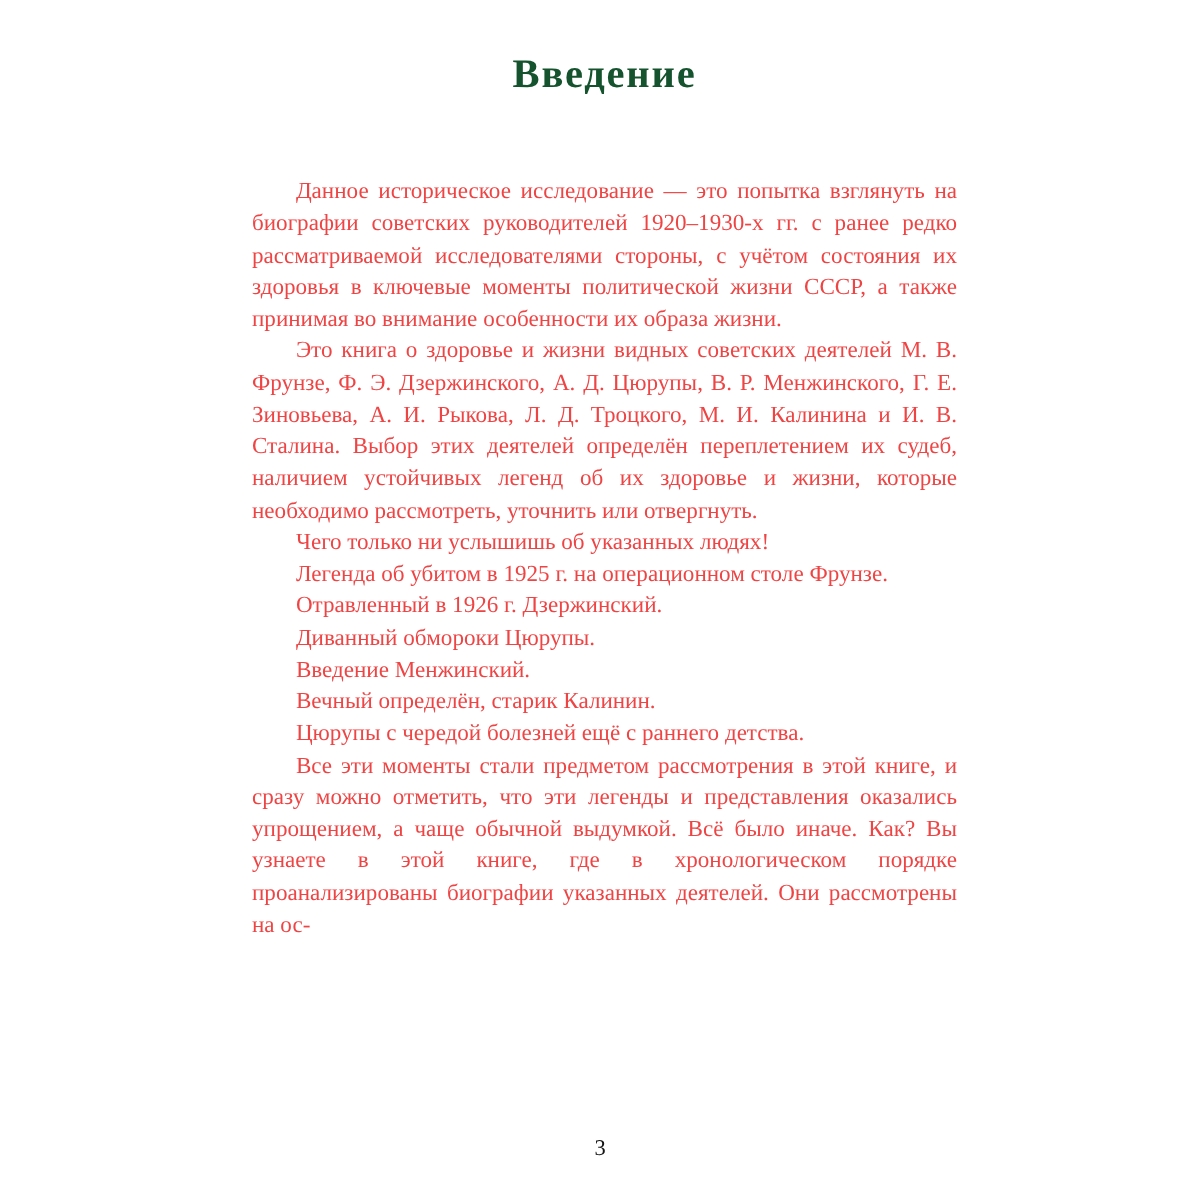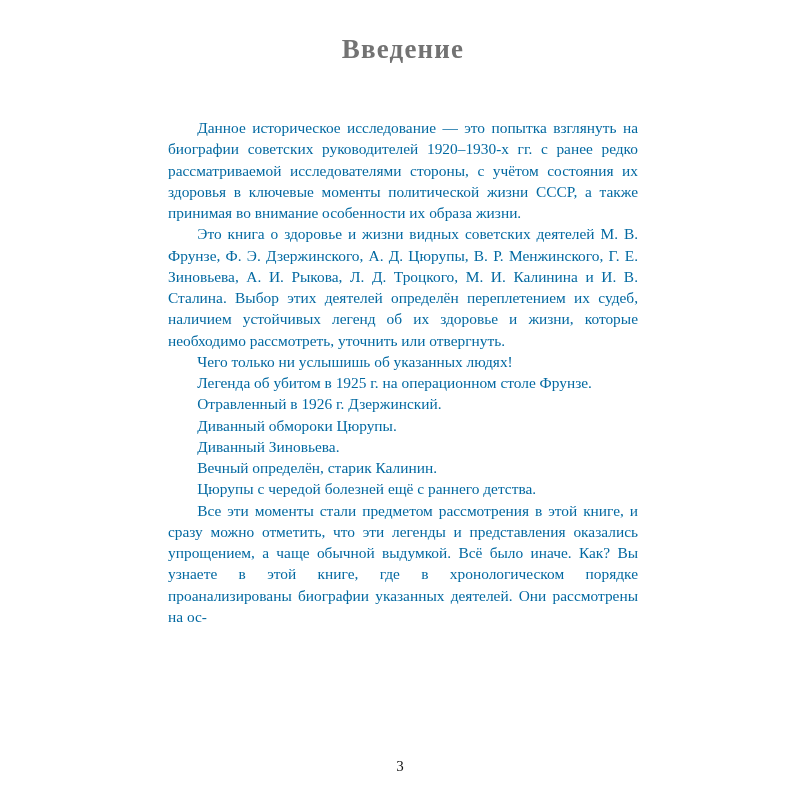--- a/index.html
+++ b/index.html
@@ -26,29 +26,29 @@
     left: 168px;
     top: 34px;
     width: 470px;
   }
   .chapter-title {
     text-align: center;
     font-size: 27px;
     font-weight: bold;
     letter-spacing: 1.2px;
     margin: 0 0 52px 0;
-    color: #737373;
+    color: #14532d;
   }
   .body-text p {
     margin: 0;
     font-size: 15.4px;
     line-height: 1.38;
     text-align: justify;
     text-indent: 1.9em;
-    color: #0369a1;
+    color: #ef4444;
     hyphens: manual;
   }
   .body-text p.last {
     text-align: justify;
   }
   .page-number {
     position: absolute;
     top: 758px;
     left: 0;
     width: 800px;
@@ -63,20 +63,20 @@
 <div class="page">
   <div class="content">
     <h1 class="chapter-title">Введение</h1>
     <div class="body-text">
       <p>Данное историческое исследование — это попытка взглянуть на биографии советских руководителей 1920–1930-х гг. с ранее редко рассматриваемой исследователями стороны, с учётом состояния их здоровья в ключевые моменты политической жизни СССР, а также принимая во внимание особенности их образа жизни.</p>
       <p>Это книга о здоровье и жизни видных советских деятелей М. В. Фрунзе, Ф. Э. Дзержинского, А. Д. Цюрупы, В. Р. Менжинского, Г. Е. Зиновьева, А. И. Рыкова, Л. Д. Троцкого, М. И. Калинина и И. В. Сталина. Выбор этих деятелей определён переплетением их судеб, наличием устойчивых легенд об их здоровье и жизни, которые необходимо рассмотреть, уточнить или отвергнуть.</p>
       <p>Чего только ни услышишь об указанных людях!</p>
       <p>Легенда об убитом в 1925 г. на операционном столе Фрунзе.</p>
       <p>Отравленный в 1926 г. Дзержинский.</p>
       <p>Диванный обмороки Цюрупы.</p>
-      <p>Диванный Зиновьева.</p>
+      <p>Введение Менжинский.</p>
       <p>Вечный определён, старик Калинин.</p>
       <p>Цюрупы с чередой болезней ещё с раннего детства.</p>
       <p class="last">Все эти моменты стали предметом рассмотрения в этой книге, и сразу можно отметить, что эти легенды и представления оказались упрощением, а чаще обычной выдумкой. Всё было иначе. Как? Вы узнаете в этой книге, где в хронологическом порядке проанализированы биографии указанных деятелей. Они рассмотрены на ос-</p>
     </div>
   </div>
   <div class="page-number">3</div>
 </div>
 
 </body></html>

